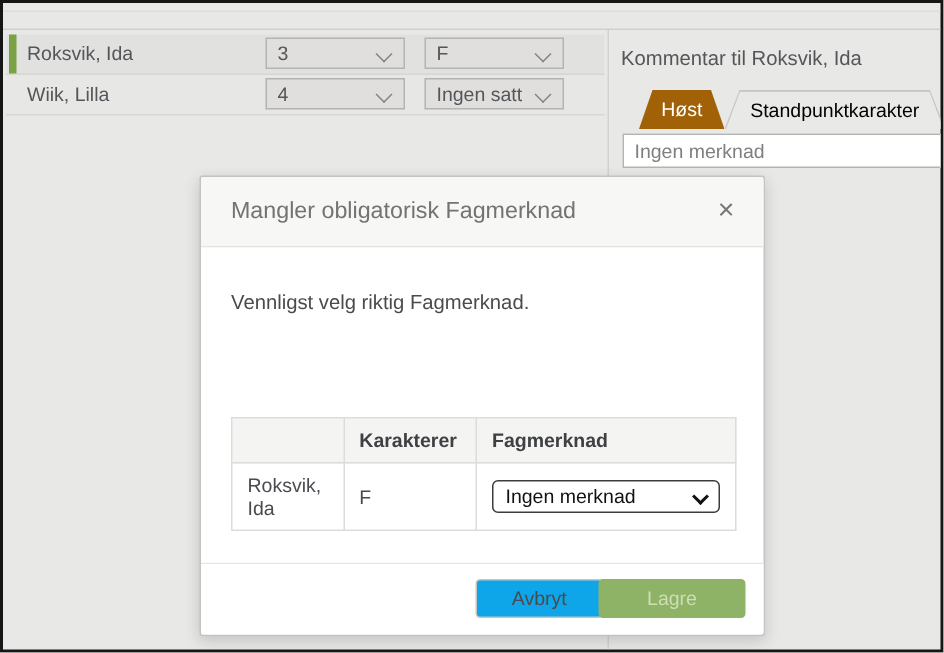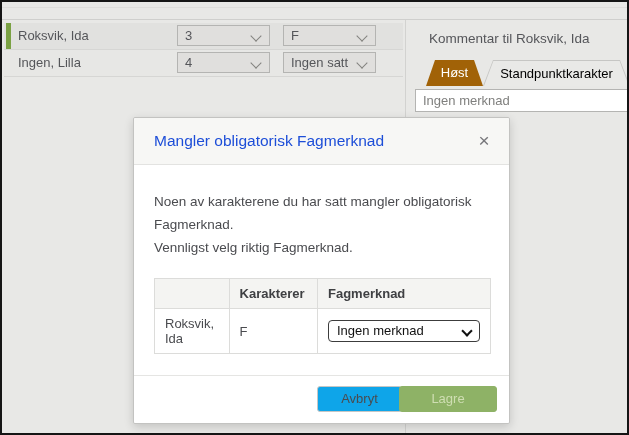--- a/index.html
+++ b/index.html
@@ -19,21 +19,21 @@
   .grade-dropdown{
     position:absolute;height:21px;box-sizing:border-box;background:#e0dfdd;
     border:1px solid #b4b4b2;font-size:13px;color:#55565a;line-height:19px;
     padding-left:7px;cursor:default;
   }
   .grade-dropdown .chev{position:absolute;right:9px;top:6px;}
   .chev-shape{display:block;width:7px;height:7px;border-left:1px solid #83837f;border-bottom:1px solid #83837f;transform:rotate(-45deg);}
   .vsep{position:absolute;left:403px;top:18px;bottom:0;width:1px;background:#d2d2d0;}
 
   
-  .panel-title{position:absolute;left:427px;top:29px;font-size:13.5px;color:#55565a;white-space:nowrap;}
+  .panel-title{position:absolute;left:412px;top:29px;font-size:13.5px;color:#55565a;white-space:nowrap;}
   .tab{position:absolute;top:58px;height:26px;font-size:13px;line-height:26px;text-align:center;cursor:pointer;}
   .tab-active{
     left:424px;width:57px;background:#a16207;color:#fff;
     clip-path:polygon(9px 0,calc(100% - 9px) 0,100% 100%,0 100%);
   }
   .tab-inactive{
     left:481px;width:147px;color:#000000;
     clip-path:polygon(10px 0,calc(100% - 10px) 0,100% 100%,0 100%);
     background:#c6c6c4;
   }
@@ -51,21 +51,21 @@
   
   .modal{
     position:absolute;left:131px;top:115px;width:377px;height:307px;box-sizing:border-box;
     background:#fff;border:1px solid #c3c3c1;border-radius:2px;
     box-shadow:0 3px 10px rgba(0,0,0,.16);
   }
   .modal-header{
     position:absolute;left:0;right:0;top:0;height:46px;
     background:#f7f7f5;border-bottom:1px solid #e3e3e1;border-radius:2px 2px 0 0;
   }
-  .modal-title{position:absolute;left:20px;top:0;line-height:46px;font-size:15.5px;color:#1d4ed8;white-space:nowrap;}
+  .modal-title{position:absolute;left:20px;top:0;line-height:46px;font-size:15.5px;color:#737373;white-space:nowrap;}
   .modal-close{
     position:absolute;right:14px;top:0;width:22px;line-height:46px;text-align:center;
     font-size:19px;color:#77777b;cursor:pointer;
   }
   .modal-body-text{position:absolute;left:20px;right:20px;top:72px;font-size:13.5px;line-height:1.72;color:#4a4b4f;}
   .modal-body-text span{display:block;}
   .modal-body-text .l1{display:inline;}
 
   .fm-table{
     position:absolute;left:20px;top:160px;width:337px;border-collapse:collapse;
@@ -114,21 +114,21 @@
     </div>
     <div class="grade-dropdown" style="left:279px;top:2px;width:93px;">
       <span>F</span>
       <span class="chev">
           <i class="chev-shape"></i>
         </span>
     </div>
   </div>
 
   <div class="student-row normal" style="top:48px;">
-    <div class="student-name">Ingen, Lilla</div>
+    <div class="student-name">Wiik, Lilla</div>
     <div class="grade-dropdown" style="left:173px;top:2px;width:93px;">
       <span>4</span>
       <span class="chev">
           <i class="chev-shape"></i>
         </span>
     </div>
     <div class="grade-dropdown" style="left:279px;top:2px;width:93px;">
       <span>Ingen satt</span>
       <span class="chev">
           <i class="chev-shape"></i>
@@ -145,21 +145,20 @@
   </div>
   <input class="comment-input" type="text" value="Ingen merknad" style="">
 
   <div class="modal">
     <div class="modal-header">
       <div class="modal-title">Mangler obligatorisk Fagmerknad</div>
       <div class="modal-close">×</div>
     </div>
 
     <div class="modal-body-text">
-      <span class="l1">Noen av karakterene du har satt mangler obligatorisk Fagmerknad.</span>
       <span>Vennligst velg riktig Fagmerknad.</span>
     </div>
 
     <table class="fm-table">
       <thead>
         <tr>
           <th class="col-name"></th>
           <th class="col-kar">Karakterer</th>
           <th>Fagmerknad</th>
         </tr>

